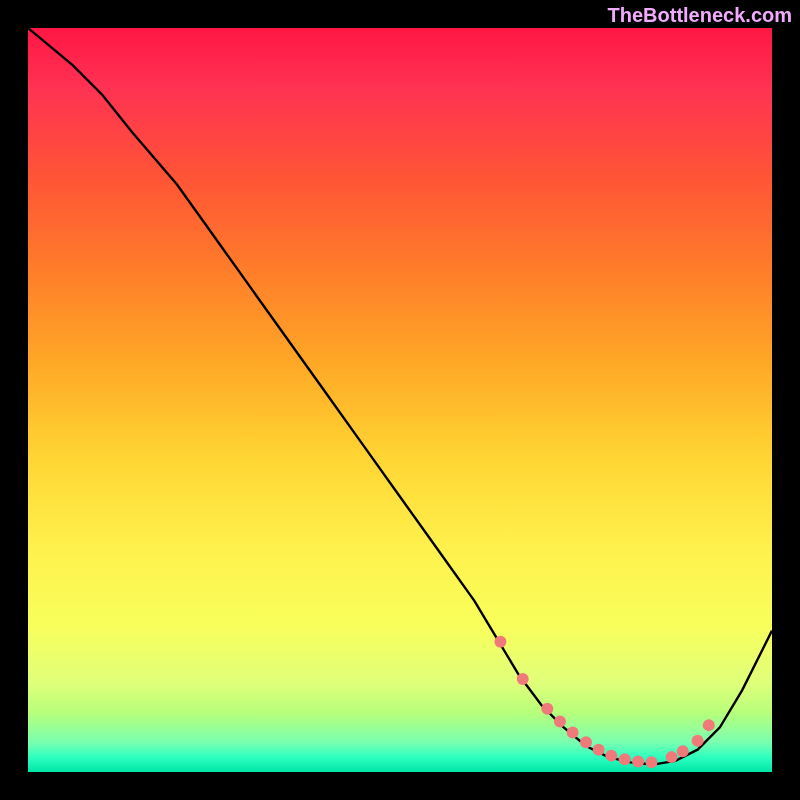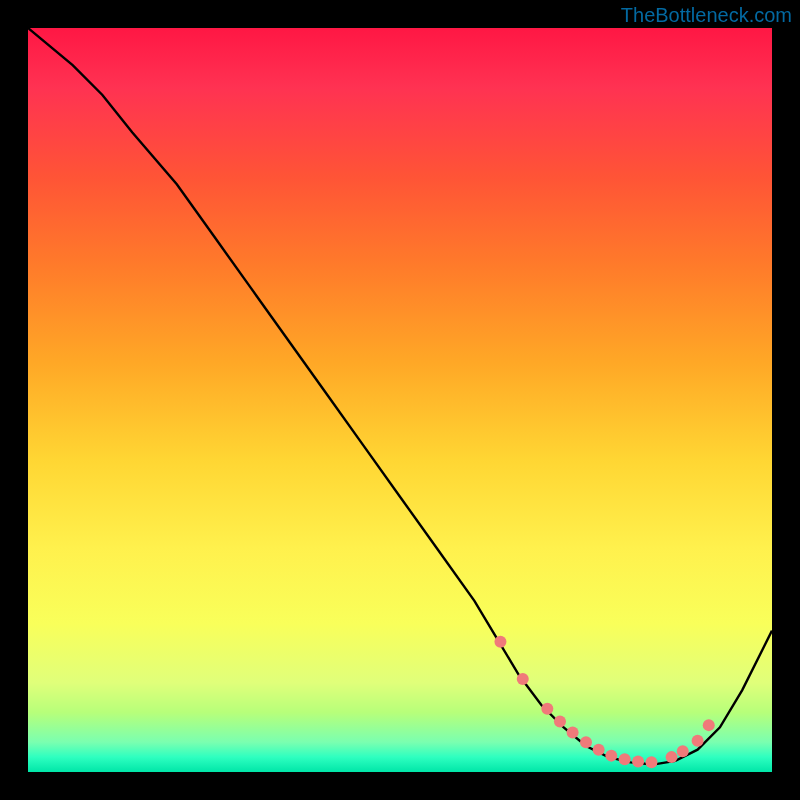--- a/index.html
+++ b/index.html
@@ -8,23 +8,23 @@
     height: 800px;
     background: #000;
     position: relative;
     font-family: Arial, Helvetica, sans-serif;
     overflow: hidden;
   }
   .attribution {
     position: absolute;
     top: 4px;
     right: 8px;
-    color: #0369a1;
+    color: #f0abfc;
     font-size: 20px;
-    font-weight: 400;
+    font-weight: 700;
     z-index: 10;
   }
   .plot-area {
     position: absolute;
     left: 28px;
     top: 28px;
     width: 744px;
     height: 744px;
     overflow: hidden;
   }

